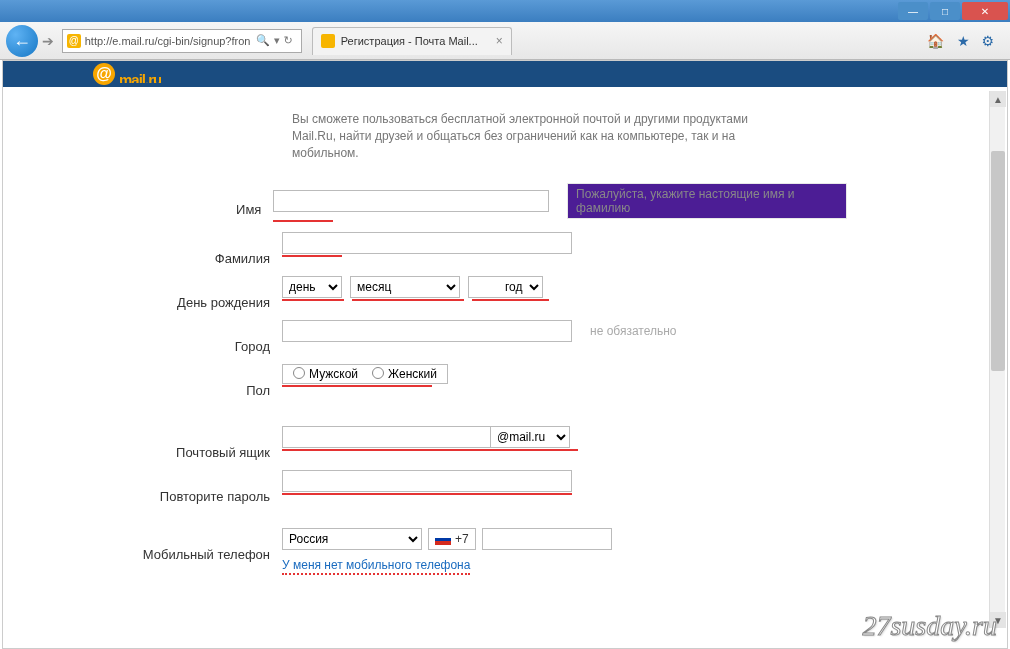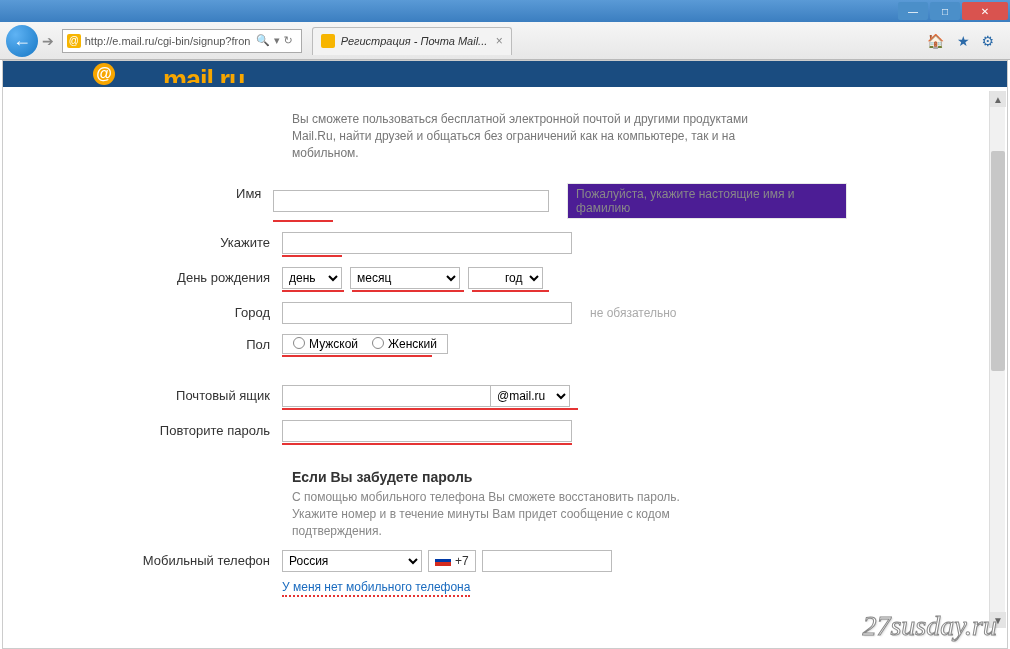--- a/index.html
+++ b/index.html
@@ -16,44 +16,44 @@
   .navbar { height: 38px; background: linear-gradient(#f6f6f6,#e7e7e7); border-bottom: 1px solid #b9b9b9; display: flex; align-items: center; padding: 0 6px; }
   .nav-back { width: 32px; height: 32px; border-radius: 50%; background: radial-gradient(circle at 30% 30%, #5fb3f4, #1677c5); display:flex; align-items:center; justify-content:center; color:#fff; font-size:18px; }
   .nav-fwd { margin-left:4px; color:#888; font-size:14px; }
   .addr-wrap { margin-left: 8px; flex: 0 0 auto; display:flex; align-items:center; }
   .addr-bar { width: 240px; height:24px; border:1px solid #aaa; background:#fff; display:flex; align-items:center; padding:0 4px; font-size:11px; color:#555; }
   .addr-icon { width:14px; height:14px; background:#f7b500; border-radius:2px; margin-right:4px; display:flex; align-items:center; justify-content:center; color:#fff; font-size:10px;}
   .addr-url { flex:1; overflow:hidden; white-space:nowrap; }
   .addr-side { display:flex; align-items:center; gap:4px; color:#777; font-size:11px; padding:0 4px; }
   .tab { height:28px; background:#f3f3f3; border:1px solid #bcbcbc; border-bottom:none; border-radius:3px 3px 0 0; display:flex; align-items:center; padding:0 8px; margin-left:10px; width:200px; font-size:11px; }
   .tab-icon { width:14px;height:14px; background:#f7b500; border-radius:2px; margin-right:6px;}
-  .tab-title { flex:1; overflow:hidden; white-space:nowrap; text-overflow:ellipsis; color:#333;font-style:italic;}
+  .tab-title { flex:1; overflow:hidden; white-space:nowrap; text-overflow:ellipsis; color:#333;}
   .tab-close { color:#888; font-size:12px; }
   .nav-right { margin-left:auto; display:flex; gap:12px; color:#fff; font-size:14px; padding-right:10px;}
   .tool-icon { color:#2b6aa8; }
 
   
   .content-area { position:relative; height: 589px; background:#fff; border:1px solid #ccc; margin:0 2px;}
   .scrollbar-right { position:absolute; right:2px; top:30px; bottom:20px; width:16px; background:#f1f1f1; border-left:1px solid #ddd; }
   .scroll-thumb { position:absolute; top:60px; width:14px; left:1px; height:220px; background:#c7c7c7; border-radius:2px;}
   .scroll-arrow { position:absolute; left:0; width:16px; height:16px; background:#e4e4e4; display:flex; align-items:center; justify-content:center; font-size:10px; color:#666;}
   .scroll-up { top:0; }
   .scroll-down { bottom:0; }
 
   
   .site-header { height:26px; background:#1a4c80; display:flex; align-items:center; padding-left:90px; overflow:hidden;}
   .logo-at { width:22px;height:22px; border-radius:50%; background:#f7a600; color:#fff; display:flex; align-items:center; justify-content:center; font-size:16px; font-weight:bold; margin-right:4px;}
-  .logo-text-clip { color:#f7a600; font-size:27px; font-weight:bold; letter-spacing:-1px; position:relative; overflow:hidden; height:18px; line-height:30px;margin-left:44px;}
+  .logo-text-clip { color:#f7a600; font-size:15px; font-weight:bold; letter-spacing:-1px; position:relative; overflow:hidden; height:18px; line-height:30px;}
 
   .form-wrap { width: 760px; margin: 24px auto 0 84px; }
   .form-title { font-size:20px; font-weight:bold; color:#333; margin-left:205px; margin-bottom:8px;}
   .form-sub { font-size:12px; color:#777; margin-left:205px; line-height:1.4; margin-bottom:22px; width:460px;}
 
   .row { display:flex; align-items:flex-start; margin-bottom:10px; }
-  .label { width:195px; text-align:right; padding-right:12px; color:#333; font-size:13px; padding-top:3px;}
+  .label { width:195px; text-align:right; padding-right:12px; color:#333; font-size:13px; padding-top:3px;margin-top:16px;}
   .fields { display:flex; flex-direction:column; }
   .field-row { display:flex; align-items:center; gap:8px;}
   .text-input { height:22px; border:1px solid #bbb; padding:0 4px; font-size:12px; }
   .w290 { width:290px;}
   .city-input { width:290px;}
   .sel { height:22px; border:1px solid #bbb; background:#fff; font-size:12px; padding:0 2px;}
   .sel-day{ width:60px;} .sel-month{width:110px;} .sel-year{width:75px;padding-left:32px;}
   .sel-domain{width:80px;} .sel-country{width:140px;}
   .mailbox-input{width:208px; border-right:none;}
   .phone-prefix{ border:1px solid #bbb; height:22px; display:flex; align-items:center; padding:0 6px; gap:4px; font-size:12px; color:#333;}
@@ -128,21 +128,21 @@
       <div class="fields">
         <div class="field-row">
           <input class="text-input w290" style="">
           <div class="hint">Пожалуйста, укажите настоящие имя и фамилию</div>
         </div>
         <div class="underline-red u-60"></div>
       </div>
     </div>
 
     <div class="row">
-      <div class="label">Укажите</div>
+      <div class="label">Фамилия</div>
       <div class="fields">
         <input class="text-input w290" style="">
         <div class="underline-red u-60"></div>
       </div>
     </div>
 
     <div class="row">
       <div class="label">День рождения</div>
       <div class="fields">
         <div class="field-row">
@@ -202,24 +202,20 @@
     <div class="row">
       <div class="label">Повторите пароль</div>
       <div class="fields">
         <input type="password" class="text-input w290" style="">
         <div class="underline-red u-290"></div>
       </div>
     </div>
 
     <div style="height:14px;"></div>
 
-    <div style="margin-left:205px;">
-      <div class="section-h">Если Вы забудете пароль</div>
-      <div class="section-sub">С помощью мобильного телефона Вы сможете восстановить пароль. Укажите номер и в течение минуты Вам придет сообщение с кодом подтверждения.</div>
-    </div>
 
     <div class="row">
       <div class="label">Мобильный телефон</div>
       <div class="fields">
         <div class="field-row" style="gap:6px;">
           <select class="sel sel-country"><option>Россия</option></select>
           <div class="phone-prefix">
             <span class="flag"></span>
             <span>+7</span>
           </div>

